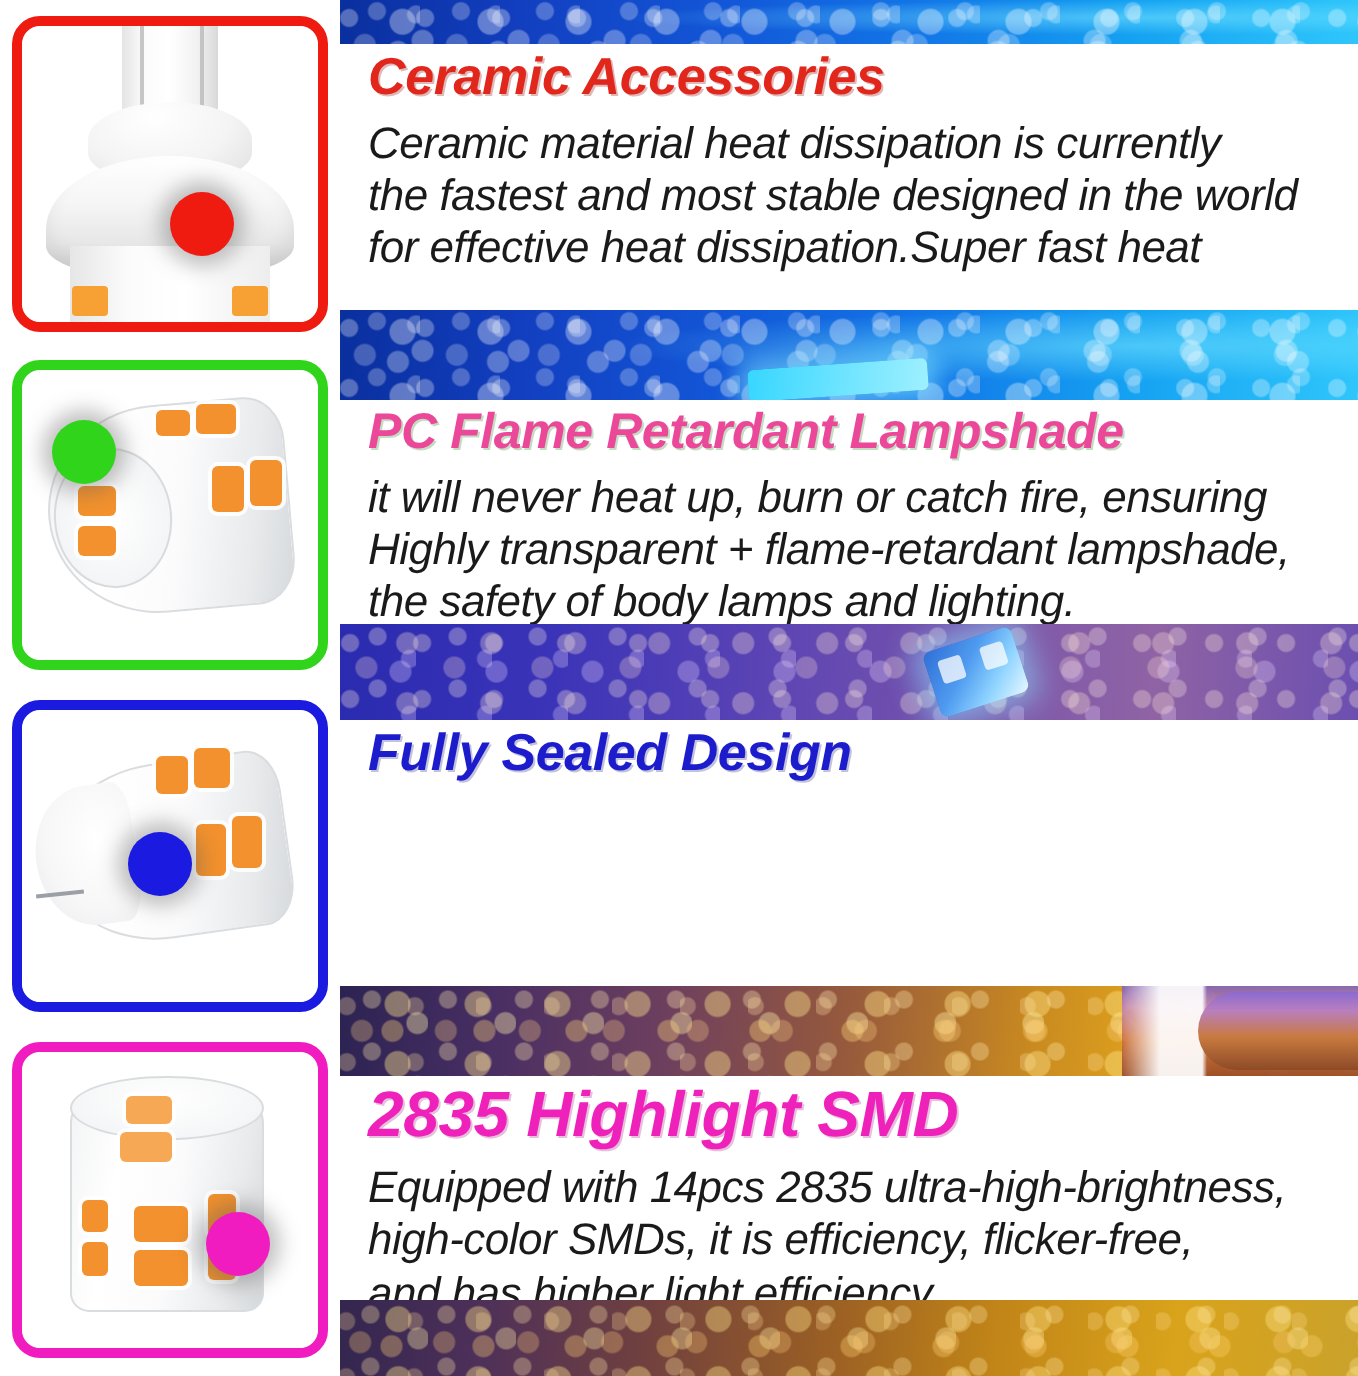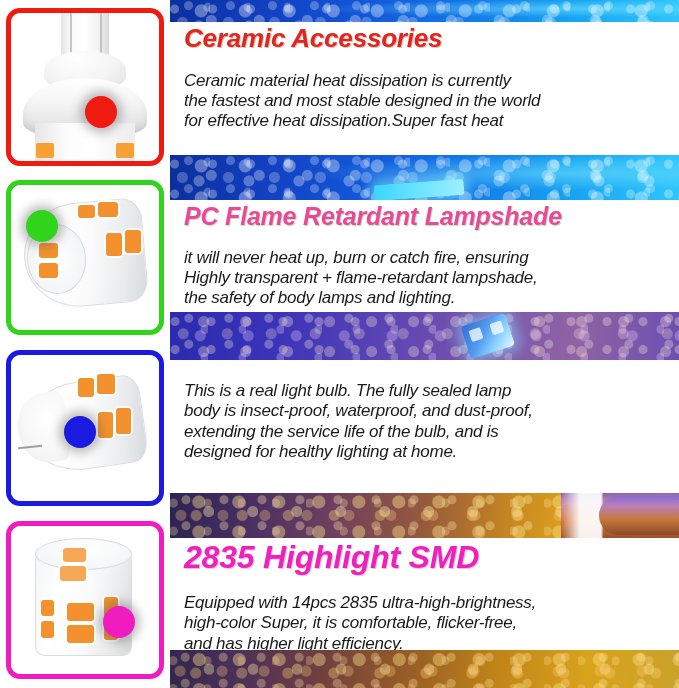--- a/index.html
+++ b/index.html
@@ -224,22 +224,22 @@
     letter-spacing:-0.2px;
     line-height:1.06;
     white-space:nowrap;
   }
   .h-red     { color:#e1261c; font-size:26px; text-shadow:1px 1px 0 rgba(140,0,0,.28); }
   .h-green   { color:#ec4899; font-size:25px; text-shadow:1px 1px 0 rgba(20,120,10,.25); }
   .h-blue    { color:#1c1ccc; font-size:26px; text-shadow:1px 1px 0 rgba(10,10,110,.25); }
   .h-magenta { color:#ef21bb; font-size:32px; text-shadow:1px 1px 0 rgba(150,0,110,.25); }
 
   .body-text {
-    font-style:italic; font-size:17px; line-height:1.2;
-    color:#1a1a1a; margin-top:18px;
+    font-style:italic; font-size:22px; line-height:1.2;
+    color:#1a1a1a; margin-top:6px;
     letter-spacing:-0.25px;
   }
   .body-text p { white-space:nowrap; }
 </style>
 </head>
 <body>
 
 <div class="page">
 
   <div class="thumbs">
@@ -341,40 +341,35 @@
         <p>the safety of body lamps and lighting.</p>
       </div>
     </div>
 
     <div class="strip" style="height:48px;">
       <div class="tex blueviolet"></div>
       <div class="chip"></div>
     </div>
 
     <div class="panel" style="height:133px;">
-      <div class="body-text">
-        <p>This is a real light bulb. The fully sealed lamp</p>
-        <p>body is insect-proof, waterproof, and dust-proof,</p>
-        <p>extending the service life of the bulb, and is</p>
-        <p>designed for healthy lighting at home.</p>
-      </div>
+      <div class="headline h-blue">Fully Sealed Design</div>
     </div>
 
     <div class="strip" style="height:45px;">
       <div class="tex goldviolet"></div>
       <div class="bulbglow">
         <div class="cap"></div>
       </div>
     </div>
 
     <div class="panel" style="height:112px;">
       <div class="headline h-magenta">2835 Highlight SMD</div>
       <div class="body-text">
         <p>Equipped with 14pcs 2835 ultra-high-brightness,</p>
-        <p>high-color Super, it is comfortable, flicker-free,</p>
+        <p>high-color SMDs, it is efficiency, flicker-free,</p>
         <p>and has higher light efficiency.</p>
       </div>
     </div>
 
     <div class="strip" style="height:38px;">
       <div class="tex goldviolet2"></div>
     </div>
 
   </div>
 </div>

